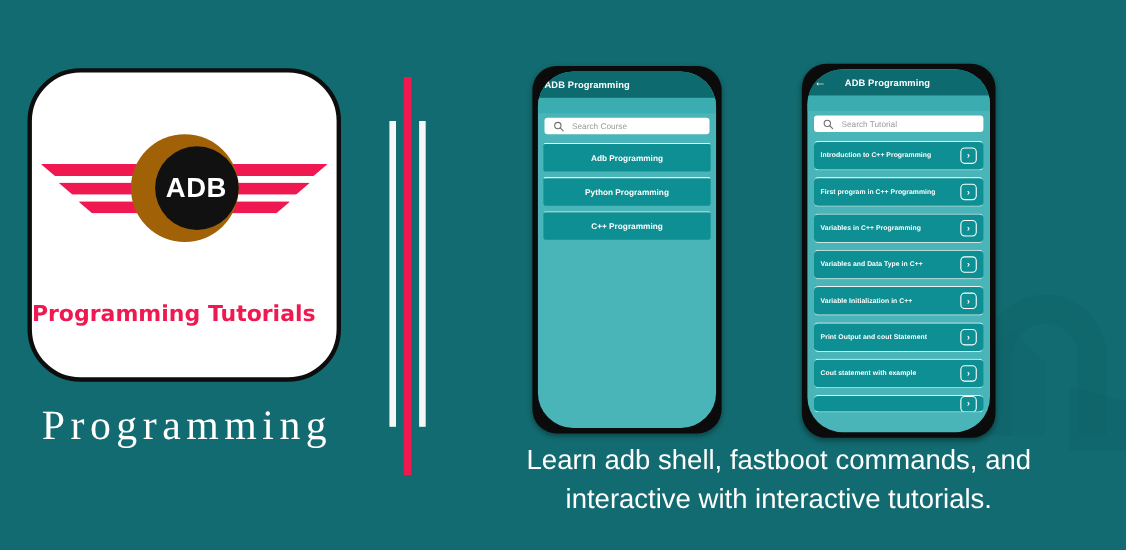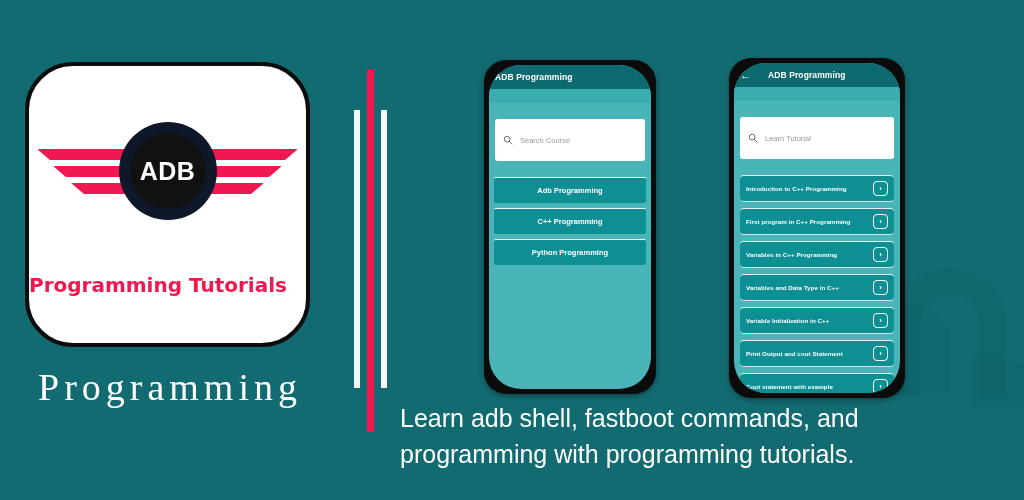--- a/index.html
+++ b/index.html
@@ -70,22 +70,22 @@
   .wr1 { right: 8px;  top: 27px; width: 132px; clip-path: polygon(0 0, 100% 0, calc(100% - 13px) 100%, 0 100%); }
   .wr2 { right: 24px; top: 44px; width: 116px; clip-path: polygon(0 0, 100% 0, calc(100% - 13px) 100%, 0 100%); }
   .wr3 { right: 42px; top: 61px; width: 98px;  clip-path: polygon(0 0, 100% 0, calc(100% - 13px) 100%, 0 100%); }
 
   .ring {
     position: absolute;
     left: 50%; top: 0px;
     transform: translateX(-50%);
     width: 98px; height: 98px;
     border-radius: 50%;
-    background: #0f172a;
-    display: flex; align-items: center; justify-content: center;
+    background: #a16207;
+    display: flex; align-items: center; justify-content: flex-end;
     z-index: 3;
   }
   .ring-inner {
     width: 76px; height: 76px;
     border-radius: 50%;
     background: #111111;
     display: flex; align-items: center; justify-content: center;
   }
   .ring-inner span {
     color: #ffffff;
@@ -164,22 +164,22 @@
   .back-arrow {
     color: #ffffff;
     font-size: 11px;
     line-height: 1;
     display: inline-block;
   }
 
   .appbar-gap { height: 14px; background: #3bacaf; }
 
   .searchbar {
-    margin: 16px 6px;
-    height: 42px;
+    margin: 4px 6px;
+    height: 15px;
     background: #ffffff;
     border-radius: 3px;
     display: flex;
     align-items: center;
     padding: 0 8px;
     gap: 7px;
     text-align: right;
   }
   .search-icon { width: 10px; height: 10px; flex: 0 0 auto; display: block; }
   .search-ph { color: #9b9b9b; font-size: 7.5px; white-space: nowrap; }
@@ -235,20 +235,21 @@
     font-weight: bold;
     line-height: 1;
   }
   .tut-row.partial { height: 16px; overflow: hidden; }
 
   
   #tagline {
     position: absolute;
     left: 400px; top: 400px;
     width: 616px;
+    text-align: center;
     color: #ffffff;
     font-size: 25px;
     line-height: 36px;
     font-family: "Liberation Sans", sans-serif;
   }
   #tagline .t2 { display: block; }
 </style>
 </head>
 <body>
 
@@ -298,45 +299,45 @@
           <line x1="10.1" y1="10.1" x2="14.4" y2="14.4" stroke="#6d6d6d" stroke-width="1.6" stroke-linecap="round"></line>
         </svg>
         <span class="search-ph">Search Course</span>
       </div>
 
       <div class="list">
         <div class="course-row">
           <span>Adb Programming</span>
         </div>
         <div class="course-row">
+          <span>Python Programming</span>
+        </div>
+        <div class="course-row">
           <span>C++ Programming</span>
-        </div>
-        <div class="course-row">
-          <span>Python Programming</span>
         </div>
       </div>
 
     </div>
   </div>
 
   <div class="phone" id="phone-tutorials">
     <div class="phone-screen">
 
       <div class="appbar" id="tutorials-appbar">
         <span class="back-arrow">←</span>
         <span class="appbar-title">ADB Programming</span>
       </div>
       <div class="appbar-gap"></div>
 
       <div class="searchbar">
         <svg class="search-icon" viewBox="0 0 16 16">
           <circle cx="6.6" cy="6.6" r="4.6" fill="none" stroke="#6d6d6d" stroke-width="1.6"></circle>
           <line x1="10.1" y1="10.1" x2="14.4" y2="14.4" stroke="#6d6d6d" stroke-width="1.6" stroke-linecap="round"></line>
         </svg>
-        <span class="search-ph">Learn Tutorial</span>
+        <span class="search-ph">Search Tutorial</span>
       </div>
 
       <div class="list">
         <div class="tut-row">
           <span class="tut-label">Introduction to C++ Programming</span>
           <span class="chev-btn">›</span>
         </div>
         <div class="tut-row">
           <span class="tut-label">First program in C++ Programming</span>
           <span class="chev-btn">›</span>
@@ -365,16 +366,16 @@
           <span class="tut-label"></span>
           <span class="chev-btn">›</span>
         </div>
       </div>
 
     </div>
   </div>
 
   <div id="tagline">
     <span>Learn adb shell, fastboot commands, and</span>
-    <span class="t2">programming with programming tutorials.</span>
+    <span class="t2">interactive with interactive tutorials.</span>
   </div>
 
 </div>
 
 </body></html>

